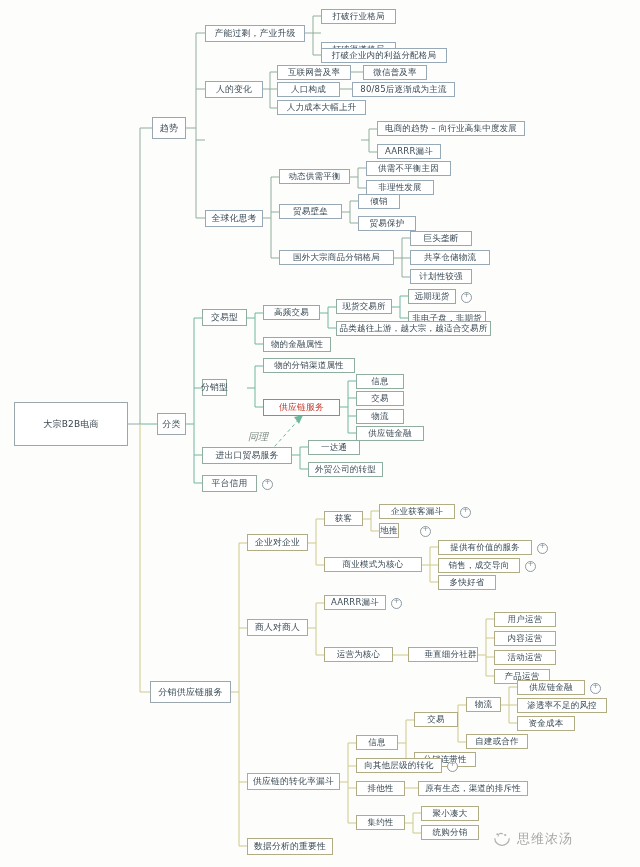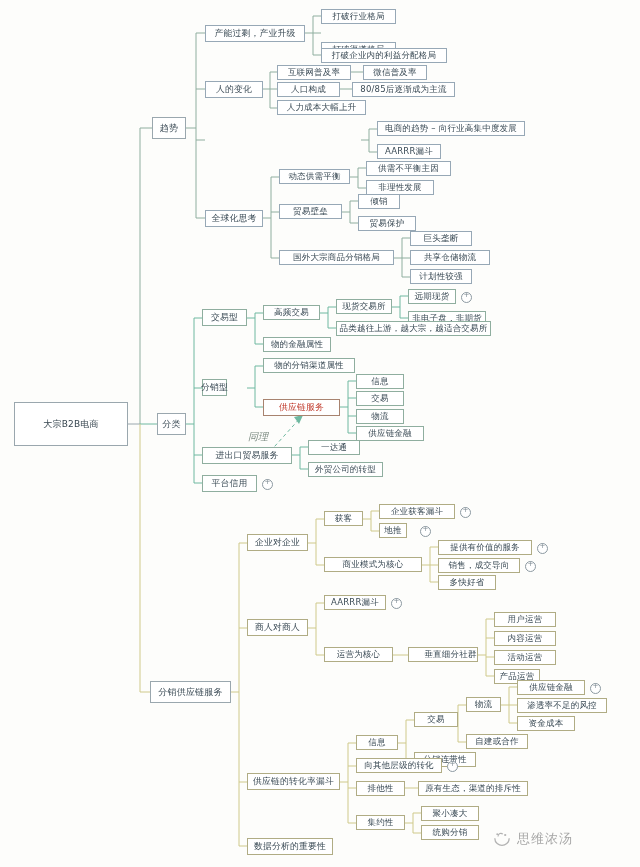--- a/index.html
+++ b/index.html
@@ -342,38 +342,38 @@
   <div class="node tint-green" style="left:308px;top:462px;width:75px;">外贸公司的转型</div>
   <div class="node l2 tint-green" style="left:202px;top:475px;width:55px;">平台信用</div>
   <div class="plus" style="left:262px;top:479px;"></div>
 
   <div class="note" style="left:248px;top:430px;">同理</div>
 
   <div class="node l2 tint-yellow" style="left:247px;top:534px;width:61px;">企业对企业</div>
   <div class="node tint-yellow" style="left:324px;top:511px;width:39px;">获客</div>
   <div class="node tint-yellow" style="left:379px;top:504px;width:76px;">企业获客漏斗</div>
   <div class="plus" style="left:460px;top:507px;"></div>
-  <div class="node tint-yellow" style="left:379px;top:523px;width:28px;">地推</div>
+  <div class="node tint-yellow" style="left:379px;top:523px;width:20px;">地推</div>
   <div class="plus" style="left:420px;top:526px;"></div>
   <div class="node tint-yellow" style="left:324px;top:557px;width:98px;">商业模式为核心</div>
   <div class="node tint-yellow" style="left:438px;top:540px;width:94px;">提供有价值的服务</div>
   <div class="plus" style="left:537px;top:543px;"></div>
   <div class="node tint-yellow" style="left:438px;top:558px;width:82px;">销售，成交导向</div>
   <div class="plus" style="left:525px;top:561px;"></div>
   <div class="node tint-yellow" style="left:438px;top:575px;width:58px;">多快好省</div>
 
   <div class="node l2 tint-yellow" style="left:247px;top:619px;width:61px;">商人对商人</div>
   <div class="node tint-yellow" style="left:324px;top:595px;width:62px;">AARRR漏斗</div>
   <div class="plus" style="left:391px;top:598px;"></div>
   <div class="node tint-yellow" style="left:324px;top:647px;width:69px;">运营为核心</div>
   <div class="node tint-yellow" style="left:408px;top:647px;width:70px;padding-left:20px;">垂直细分社群</div>
   <div class="node tint-yellow" style="left:494px;top:612px;width:62px;">用户运营</div>
   <div class="node tint-yellow" style="left:494px;top:631px;width:62px;">内容运营</div>
   <div class="node tint-yellow" style="left:494px;top:650px;width:62px;">活动运营</div>
-  <div class="node tint-yellow" style="left:494px;top:669px;width:46px;">产品运营</div>
+  <div class="node tint-yellow" style="left:494px;top:669px;width:56px;">产品运营</div>
 
   <div class="node l2 tint-yellow" style="left:247px;top:773px;width:93px;">供应链的转化率漏斗</div>
   <div class="node tint-yellow" style="left:356px;top:735px;width:42px;">信息</div>
   <div class="node tint-yellow" style="left:414px;top:712px;width:44px;">交易</div>
   <div class="node tint-yellow" style="left:466px;top:697px;width:35px;">物流</div>
   <div class="node tint-yellow" style="left:517px;top:680px;width:68px;">供应链金融</div>
   <div class="plus" style="left:590px;top:683px;"></div>
   <div class="node tint-yellow" style="left:517px;top:698px;width:90px;">渗透率不足的风控</div>
   <div class="node tint-yellow" style="left:517px;top:716px;width:58px;">资金成本</div>
   <div class="node tint-yellow" style="left:466px;top:734px;width:62px;">自建或合作</div>

